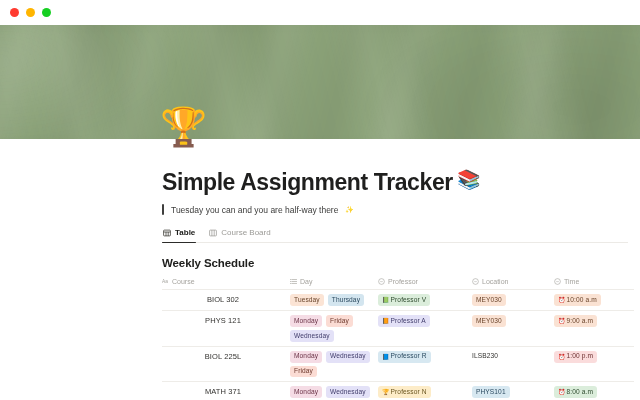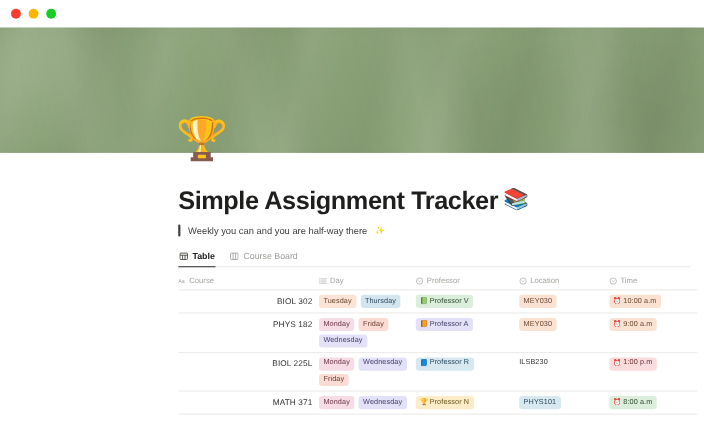--- a/index.html
+++ b/index.html
@@ -98,21 +98,21 @@
   }
 
   .page-title {
     margin-top: 30px;
     font-size: 23px;
     font-weight: 700;
     color: #1f1f1e;
     letter-spacing: -0.4px;
     line-height: 1.15;
     display: flex;
-    align-items: center;
+    align-items: flex-start;
     gap: 5px;
   }
   .title-emoji { font-size: 19px; }
 
   .callout {
     margin-top: 9px;
     display: flex;
     align-items: center;
     gap: 7px;
     font-size: 8.5px;
@@ -168,21 +168,21 @@
   }
 
   
   .tbl {
     margin-top: 7px;
     width: 472px;
     border-collapse: collapse;
     table-layout: fixed;
   }
   .tbl th, .tbl td {
-    text-align: right;
+    text-align: center;
     vertical-align: top;
     padding: 4px 6px 4px 0;
     border-bottom: 1px solid #eeece8;
   }
   .tbl th {
     font-size: 7px;
     font-weight: 400;
     color: #a5a39e;
     padding-bottom: 4px;
     padding-top: 2px;
@@ -257,21 +257,21 @@
 
   <div class="page-body">
 
     <div class="page-title">
       <span>Simple Assignment Tracker</span>
       <span class="title-emoji">📚</span>
     </div>
 
     <div class="callout">
       <span class="callout-bar"></span>
-      <span>Weekly you can and you are half-way there</span>
+      <span>Tuesday you can and you are half-way there</span>
       <span class="callout-emoji">✨</span>
     </div>
 
     <div class="tabs">
 
       <div class="tab active">
         <span class="tab-ico">
           <svg class="icon-svg" width="8" height="8" viewBox="0 0 16 16" fill="none" stroke="#37352f" stroke-width="1.5">
             <rect x="1.2" y="2.2" width="13.6" height="11.6" rx="1.4"></rect>
             <line x1="1.2" y1="6" x2="14.8" y2="6"></line>
@@ -288,20 +288,21 @@
             <rect x="1.2" y="2.2" width="13.6" height="11.6" rx="1.4"></rect>
             <line x1="5.8" y1="2.2" x2="5.8" y2="13.8"></line>
             <line x1="10.4" y1="2.2" x2="10.4" y2="13.8"></line>
           </svg>
         </span>
         <span>Course Board</span>
       </div>
 
     </div>
 
+    <div class="section-title">Weekly Schedule</div>
 
     <table class="tbl">
       <colgroup>
         <col class="col-course">
           <col class="col-day">
           <col class="col-prof">
           <col class="col-loc">
           <col class="col-time">
       </colgroup>
       <thead>
@@ -400,21 +401,21 @@
               <div class="tags">
                 <span class="tag t-peach">
                   <span class="tag-emoji">⏰</span>
                   <span>10:00 a.m</span>
                 </span>
               </div>
             </td>
           </tr>
           <tr>
             <td>
-              <div class="cell-text">PHYS 182</div>
+              <div class="cell-text">PHYS 121</div>
             </td>
             <td>
               <div class="tags">
                 <span class="tag t-pink">Monday</span>
                 <span class="tag t-salmon">Friday</span>
                 <span class="tag t-purple">Wednesday</span>
               </div>
             </td>
             <td>
               <div class="tags">

